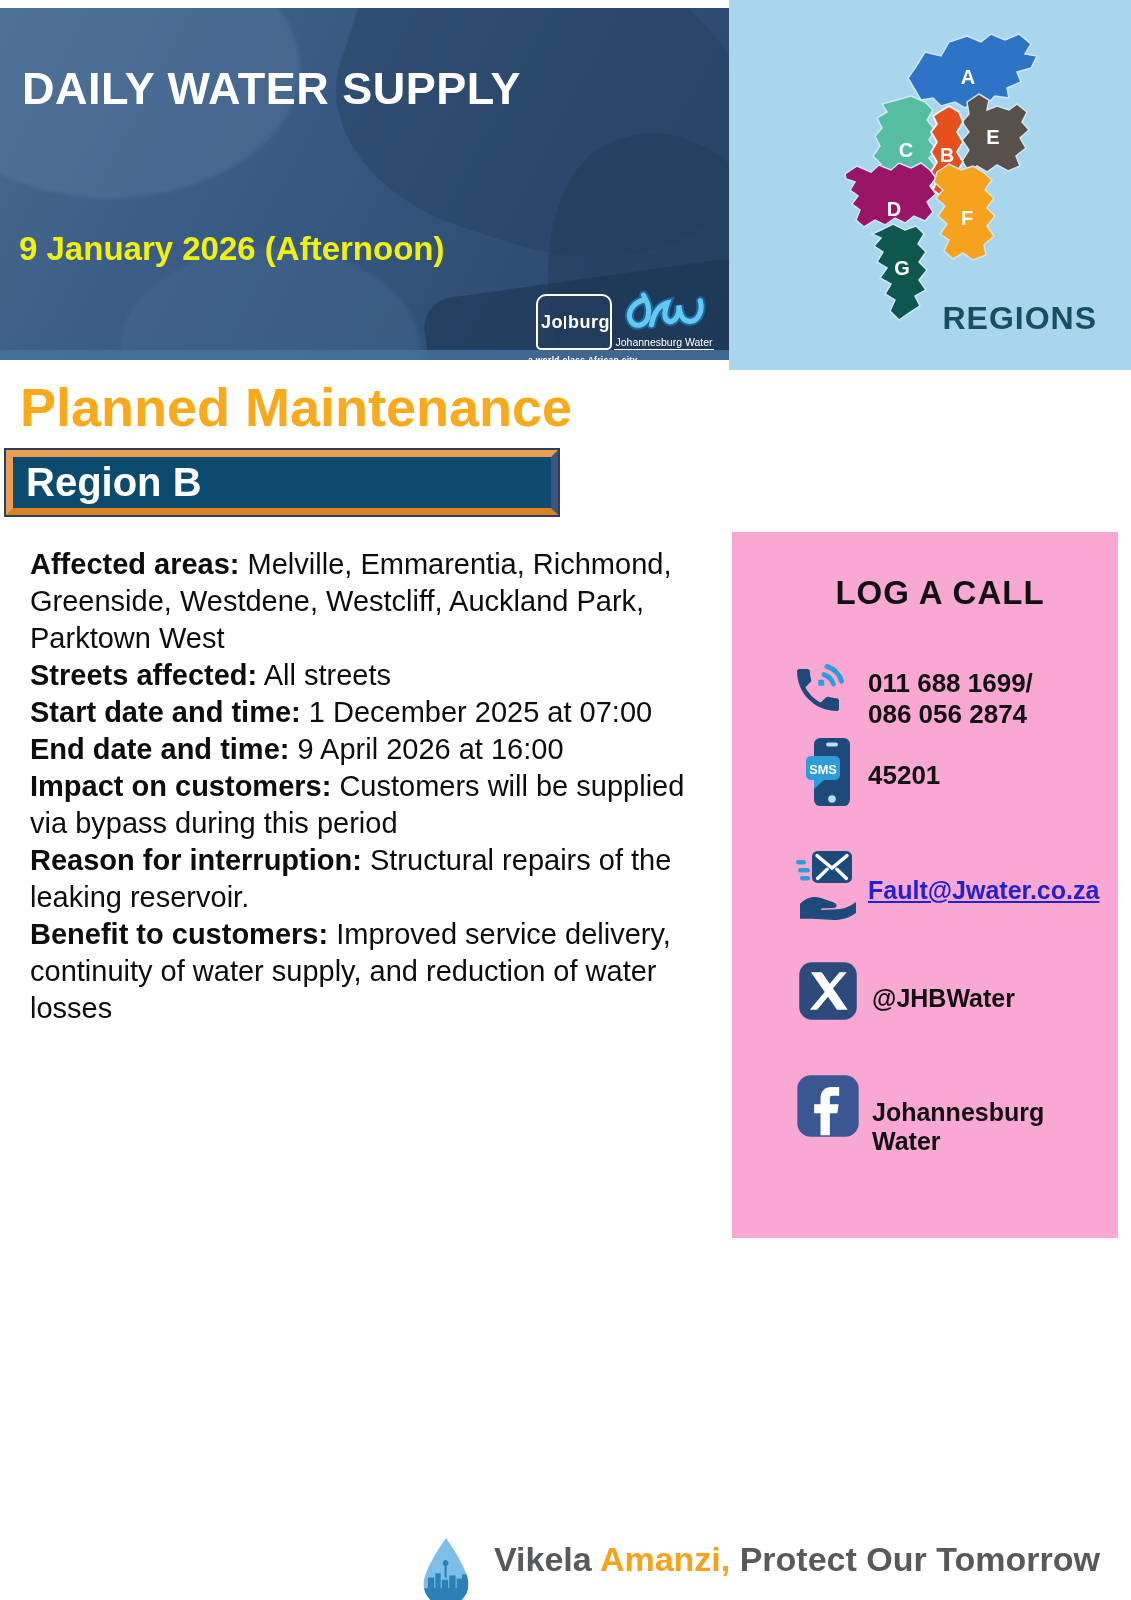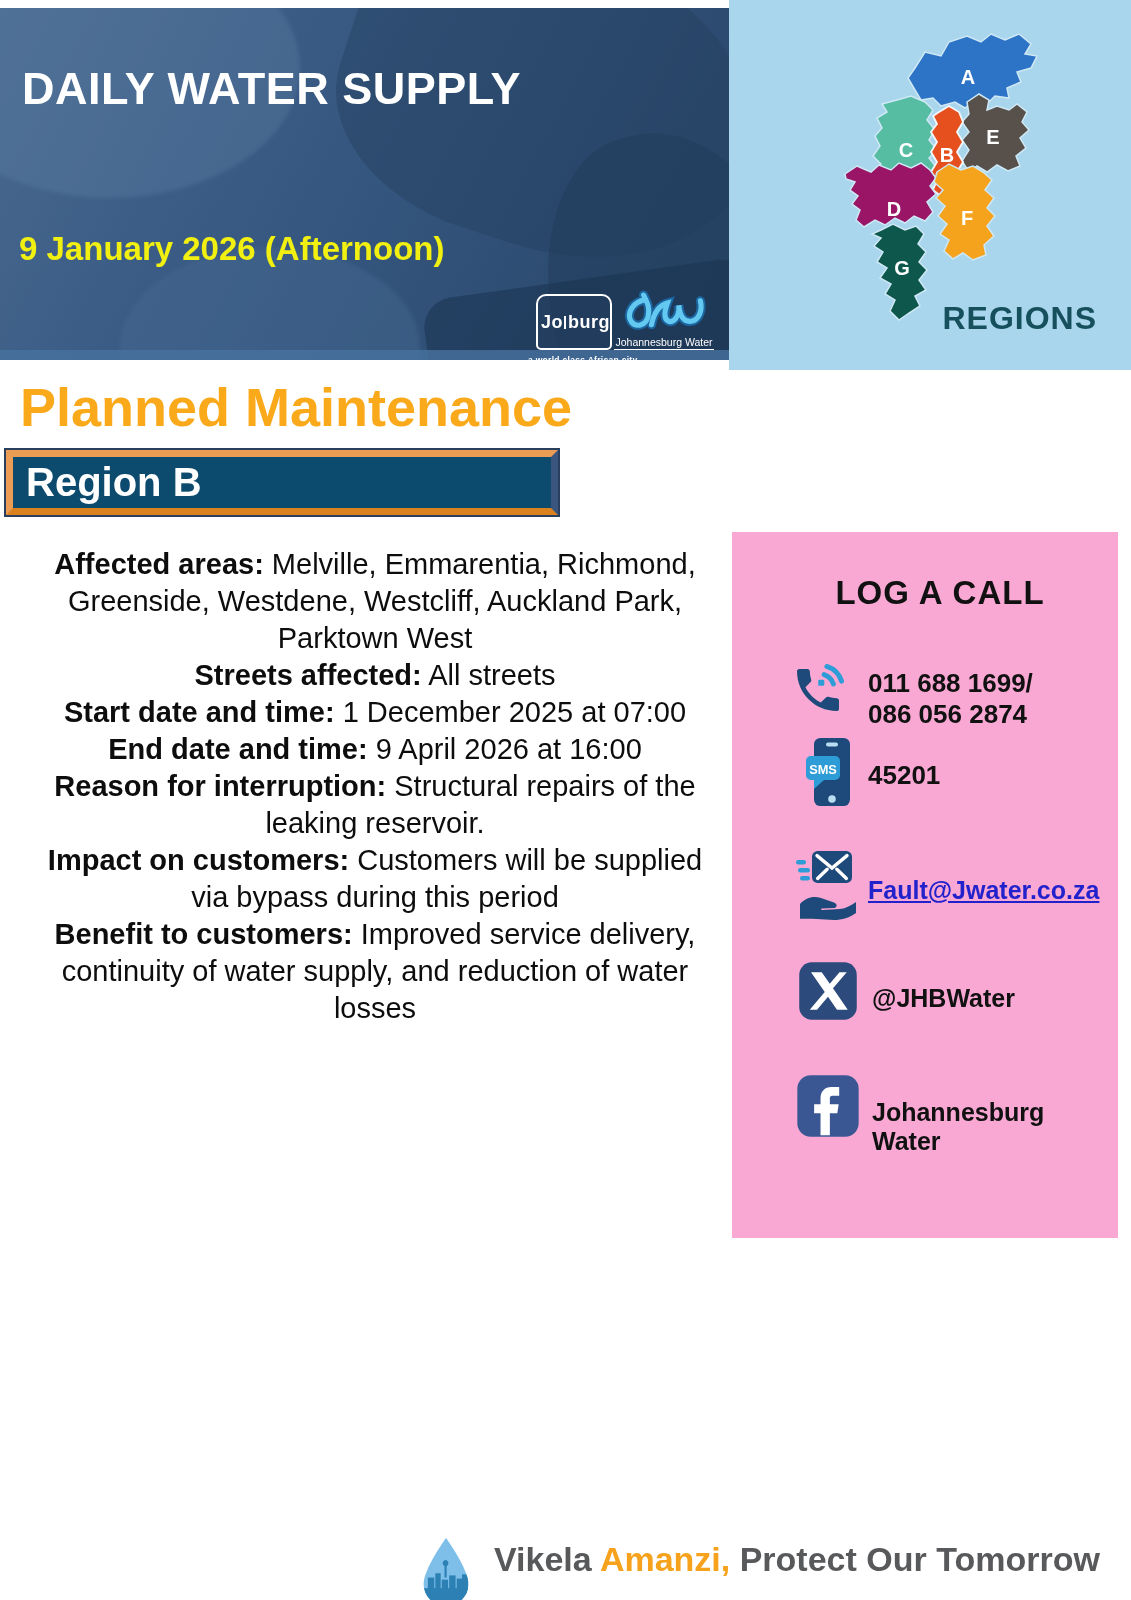--- a/index.html
+++ b/index.html
@@ -37,21 +37,21 @@
   .map-svg text { font-family:"Liberation Sans", sans-serif; font-weight:bold; font-size:20px; fill:#ffffff; }
 
   
   .section-title { position:absolute; left:20px; top:376px; font-size:54px; font-weight:bold; color:#f9a91a; }
   .region-banner { position:absolute; left:4px; top:448px; width:556px; height:69px; background:#0c4a6e; border:2px solid #2a3f5e; }
   .region-banner .bevel { position:absolute; inset:0; border:7px solid #ec9d55; border-right-color:#3b567e; border-bottom-color:#d9821f; }
   .region-banner .label { position:absolute; left:20px; top:50%; transform:translateY(-52%); color:#ffffff; font-weight:bold; font-size:40px; }
 
   
   .details { position:absolute; left:30px; top:546px; width:690px; font-size:29px; line-height:37px; color:#0d0d0d; }
-  .details p { margin:0;text-align:center; }
+  .details p { margin:0; }
   .details b { font-weight:bold; }
 
   
   .call-panel { position:absolute; left:732px; top:532px; width:386px; height:706px; background:#f9a8d4; }
   .cp-title { position:absolute; left:0; top:42px; width:100%; text-align:center; padding-left:30px; font-size:33px; font-weight:bold; color:#111; letter-spacing:1px; }
   .cp-icon { position:absolute; }
   .cp-text { position:absolute; font-weight:bold; color:#111; }
   .cp-phone-text { left:136px; top:136px; font-size:26px; line-height:31px; }
   .cp-sms-text { left:136px; top:228px; font-size:26px; }
   .cp-email-link { left:136px; top:344px; font-size:25px; color:#2222cc; text-decoration:underline; }
@@ -138,22 +138,22 @@
   <div class="region-banner">
     <div class="bevel"></div>
     <div class="label">Region B</div>
   </div>
 
   <div class="details">
     <p><b>Affected areas:</b><span> Melville, Emmarentia, Richmond, Greenside, Westdene, Westcliff, Auckland Park, Parktown West</span></p>
     <p><b>Streets affected:</b><span> All streets</span></p>
     <p><b>Start date and time:</b><span> 1 December 2025 at 07:00</span></p>
     <p><b>End date and time:</b><span> 9 April 2026 at 16:00</span></p>
+    <p><b>Impact on customers:</b><span> Customers will be supplied via bypass during this period</span></p>
     <p><b>Reason for interruption:</b><span> Structural repairs of the leaking reservoir.</span></p>
-    <p><b>Impact on customers:</b><span> Customers will be supplied via bypass during this period</span></p>
     <p><b>Benefit to customers:</b><span> Improved service delivery, continuity of water supply, and reduction of water losses</span></p>
   </div>
 
   <div class="call-panel">
     <div class="cp-title">LOG A CALL</div>
 
     <svg class="cp-icon" style="left:58px; top:130px;" width="56" height="56" viewBox="0 0 24 24">
       <path fill="#1d4a7a" d="M6.62 10.79c1.44 2.83 3.76 5.14 6.59 6.59l2.2-2.2c.27-.27.67-.36 1.02-.24 1.12.37 2.33.57 3.57.57.55 0 1 .45 1 1V20c0 .55-.45 1-1 1-9.39 0-17-7.61-17-17 0-.55.45-1 1-1h3.5c.55 0 1 .45 1 1 0 1.25.2 2.45.57 3.57.11.35.03.74-.25 1.02l-2.2 2.2z"></path>
       <g fill="none" stroke="#2e9cd6" stroke-width="2.1" stroke-linecap="round">
         <path d="M14.6 5.4a6.2 6.2 0 0 1 4 4"></path>

